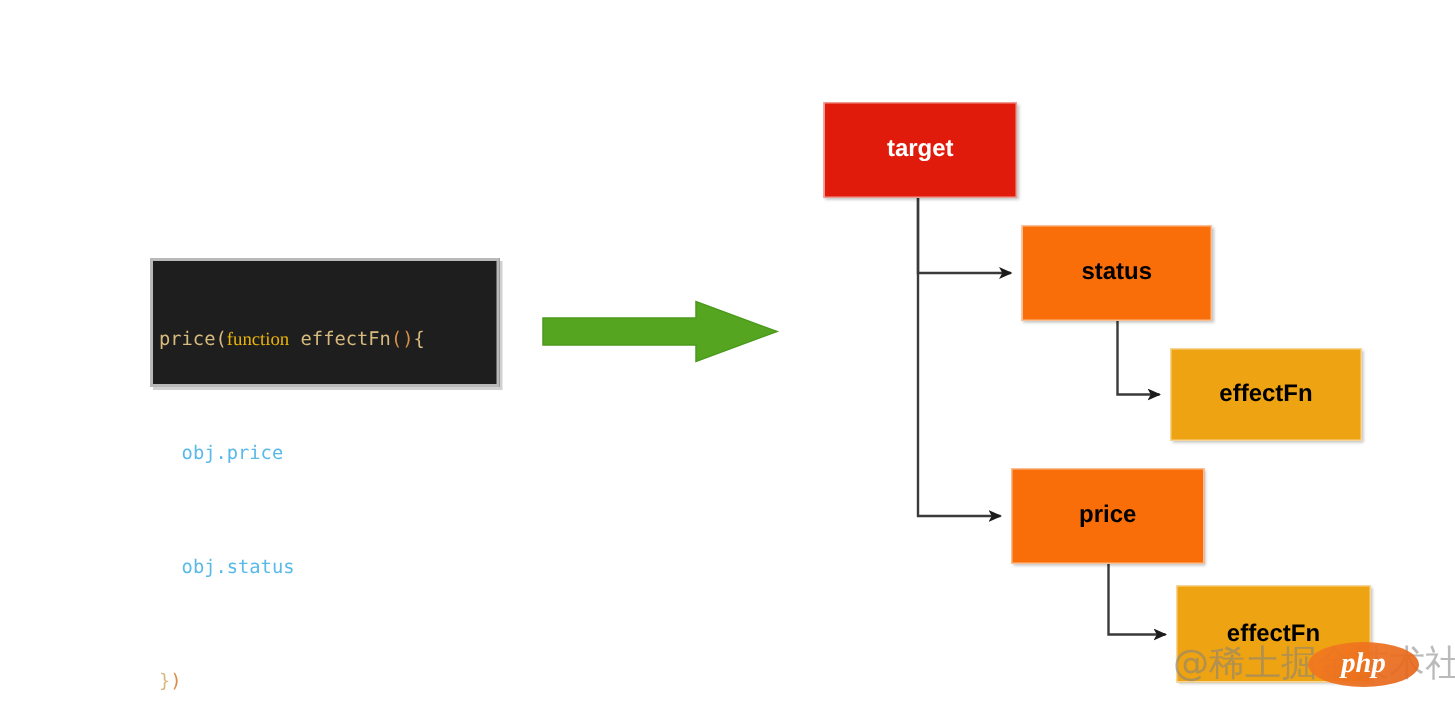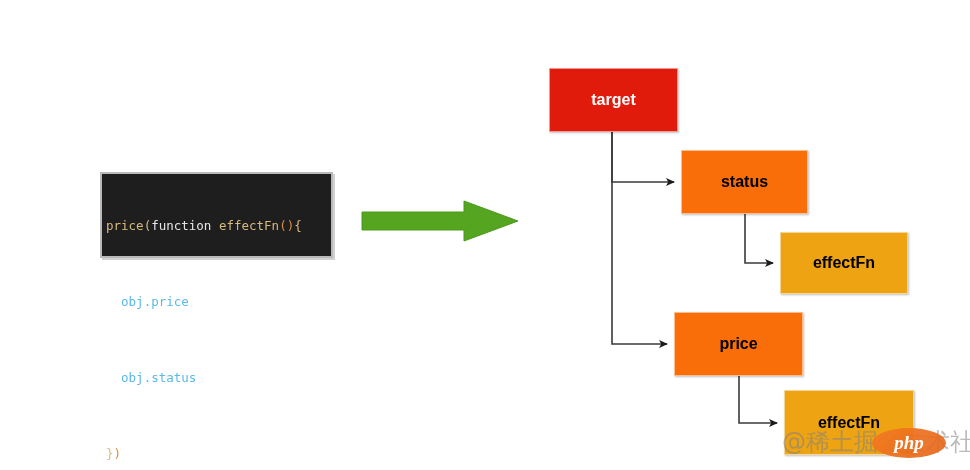--- a/index.html
+++ b/index.html
@@ -35,21 +35,21 @@
     box-shadow: 2px 2px 0 rgba(0,0,0,0.18);
     padding: 4px 0 0 4px;
     font-family: "DejaVu Sans Mono", "Liberation Mono", monospace;
     font-size: 12.5px;
     line-height: 19px;
     white-space: pre;
     letter-spacing: 0px;
   }
   .code-line { height: 19px; }
   .tok-fn      { color: #d7ba7d; }
-  .tok-kw      { color: #e5e5e5; }
+  .tok-kw      { color: #eab308; font-family: Liberation Serif, serif; }
   .tok-plain   { color: #d4d4d4; }
   .tok-prop    { color: #59b9e8; }
   .tok-paren-y { color: #d7ba7d; }
   .tok-paren-o { color: #da8d46; }
   .tok-brace-y { color: #d7ba7d; }
 
   
   .green-arrow {
     position: absolute;
     left: 360px;

